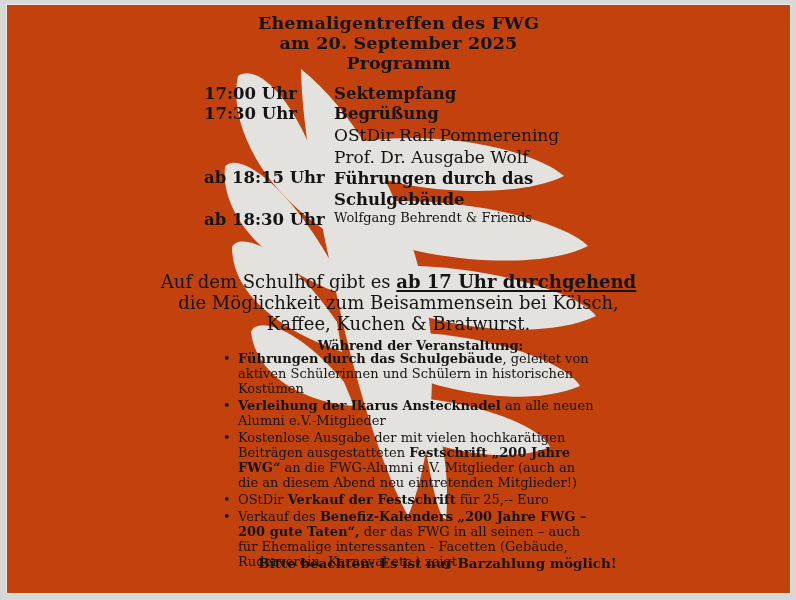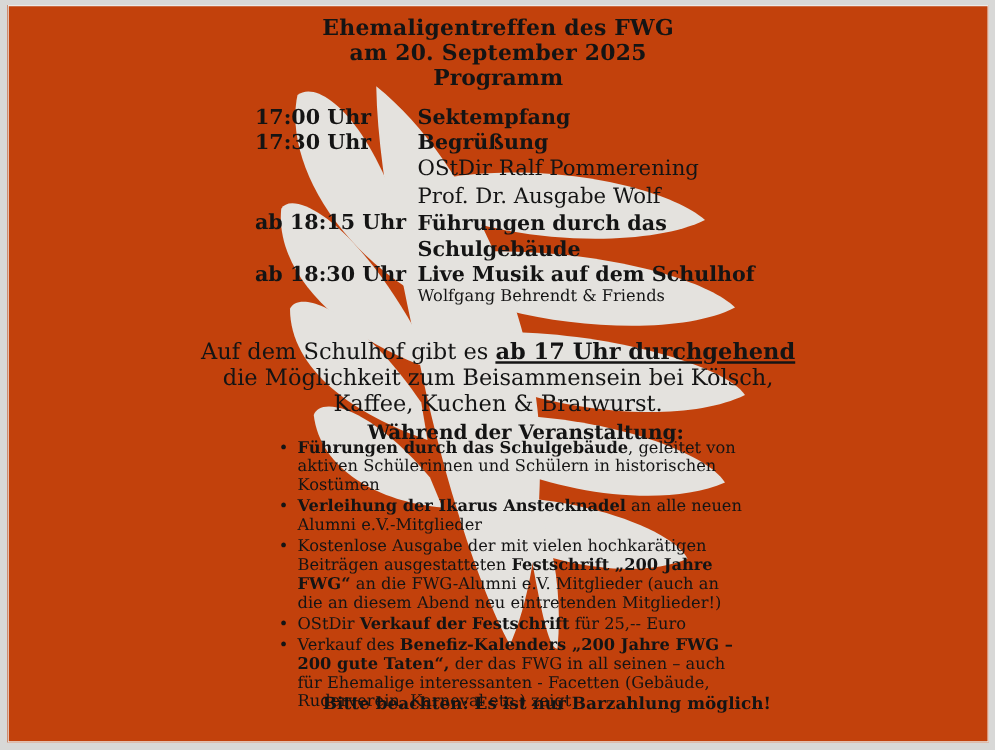--- a/index.html
+++ b/index.html
@@ -37,21 +37,21 @@
   .l-bold  { font-size: 16.5px; font-weight: bold; line-height: 20px; }
   .l-bold2 { font-size: 16.5px; font-weight: bold; line-height: 21px; }
   .l-name  { font-size: 17px;  line-height: 22px; }
   .l-note  { font-size: 12px;  font-style: italic; line-height: 15px; }
   .l-small { font-size: 13px;  line-height: 15px; }
 
   
   .info { position: absolute; top: 267px; left: 0; width: 100%; text-align: center; }
   .info-line { margin: 0; font-size: 18px; line-height: 21px; }
   .emph { font-weight: bold; text-decoration: underline; text-decoration-thickness: 1.5px; text-underline-offset: 2px; }
-  .info-heading { margin: 2px 0 0 0; font-size: 16px; font-weight: bold; line-height: 20px; padding-left: 44px; }
+  .info-heading { margin: 2px 0 0 0; font-size: 13px; font-weight: bold; line-height: 20px; padding-left: 44px; }
 
   
   .bullets { position: absolute; top: 347px; left: 217px; width: 372px;
              margin: 0; padding: 0; list-style: none; }
   .bullets li { position: relative; padding-left: 15px; margin-bottom: 2px;
                 font-size: 13px; line-height: 15px; }
   .bullets li::before { content: "\2022"; position: absolute; left: 0; top: 0;
                         font-size: 13px; line-height: 15px; }
   .bullets .b { font-weight: bold; }
 
@@ -110,21 +110,20 @@
         <div class="srow">
           <div class="stime">ab 18:15 Uhr</div>
           <div class="sdesc">
             <div class="l-bold2">Führungen durch das</div>
             <div class="l-bold2">Schulgebäude</div>
           </div>
         </div>
         <div class="srow">
           <div class="stime">ab 18:30 Uhr</div>
           <div class="sdesc">
-            <div class="l-bold">Live Musik auf dem Schulhof</div>
             <div class="l-small">Wolfgang Behrendt &amp; Friends</div>
           </div>
         </div>
       </section>
 
     <section class="info">
       <p class="info-line"><span>Auf dem Schulhof gibt es </span><span class="emph">ab 17 Uhr durchgehend</span></p>
       <p class="info-line">die Möglichkeit zum Beisammensein bei Kölsch,</p>
       <p class="info-line">Kaffee, Kuchen &amp; Bratwurst.</p>
       <p class="info-heading">Während der Veranstaltung:</p>

